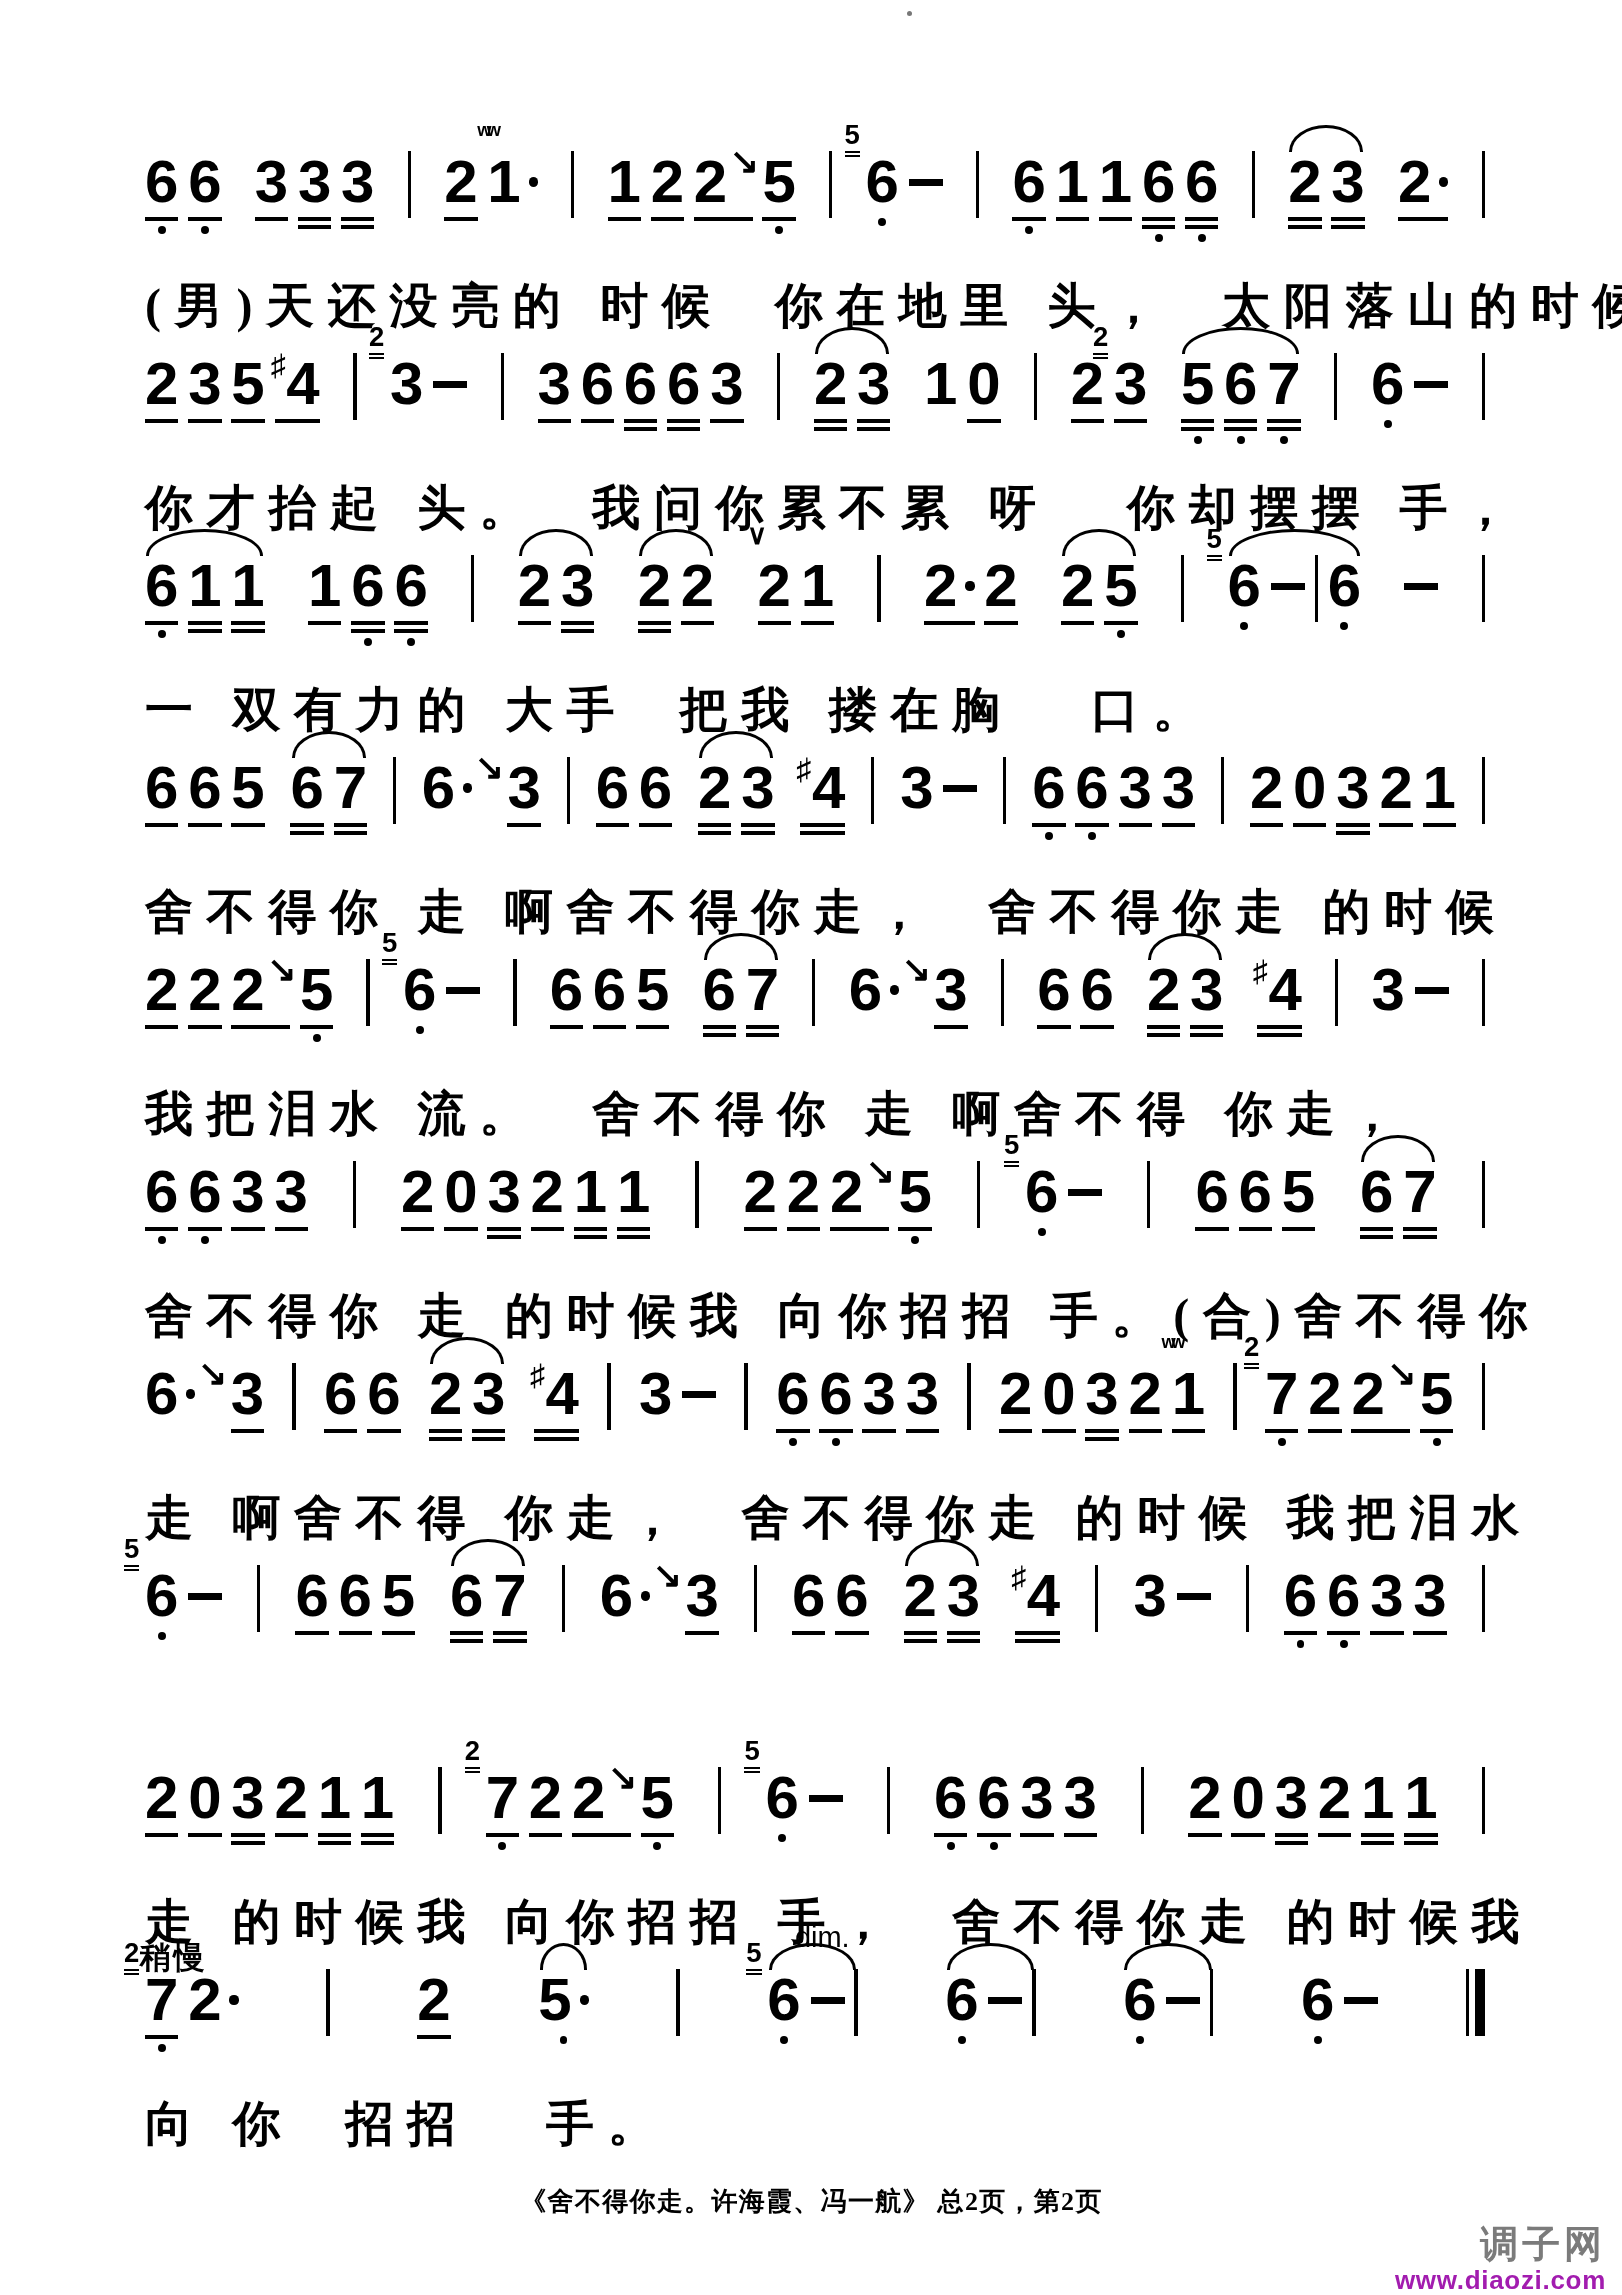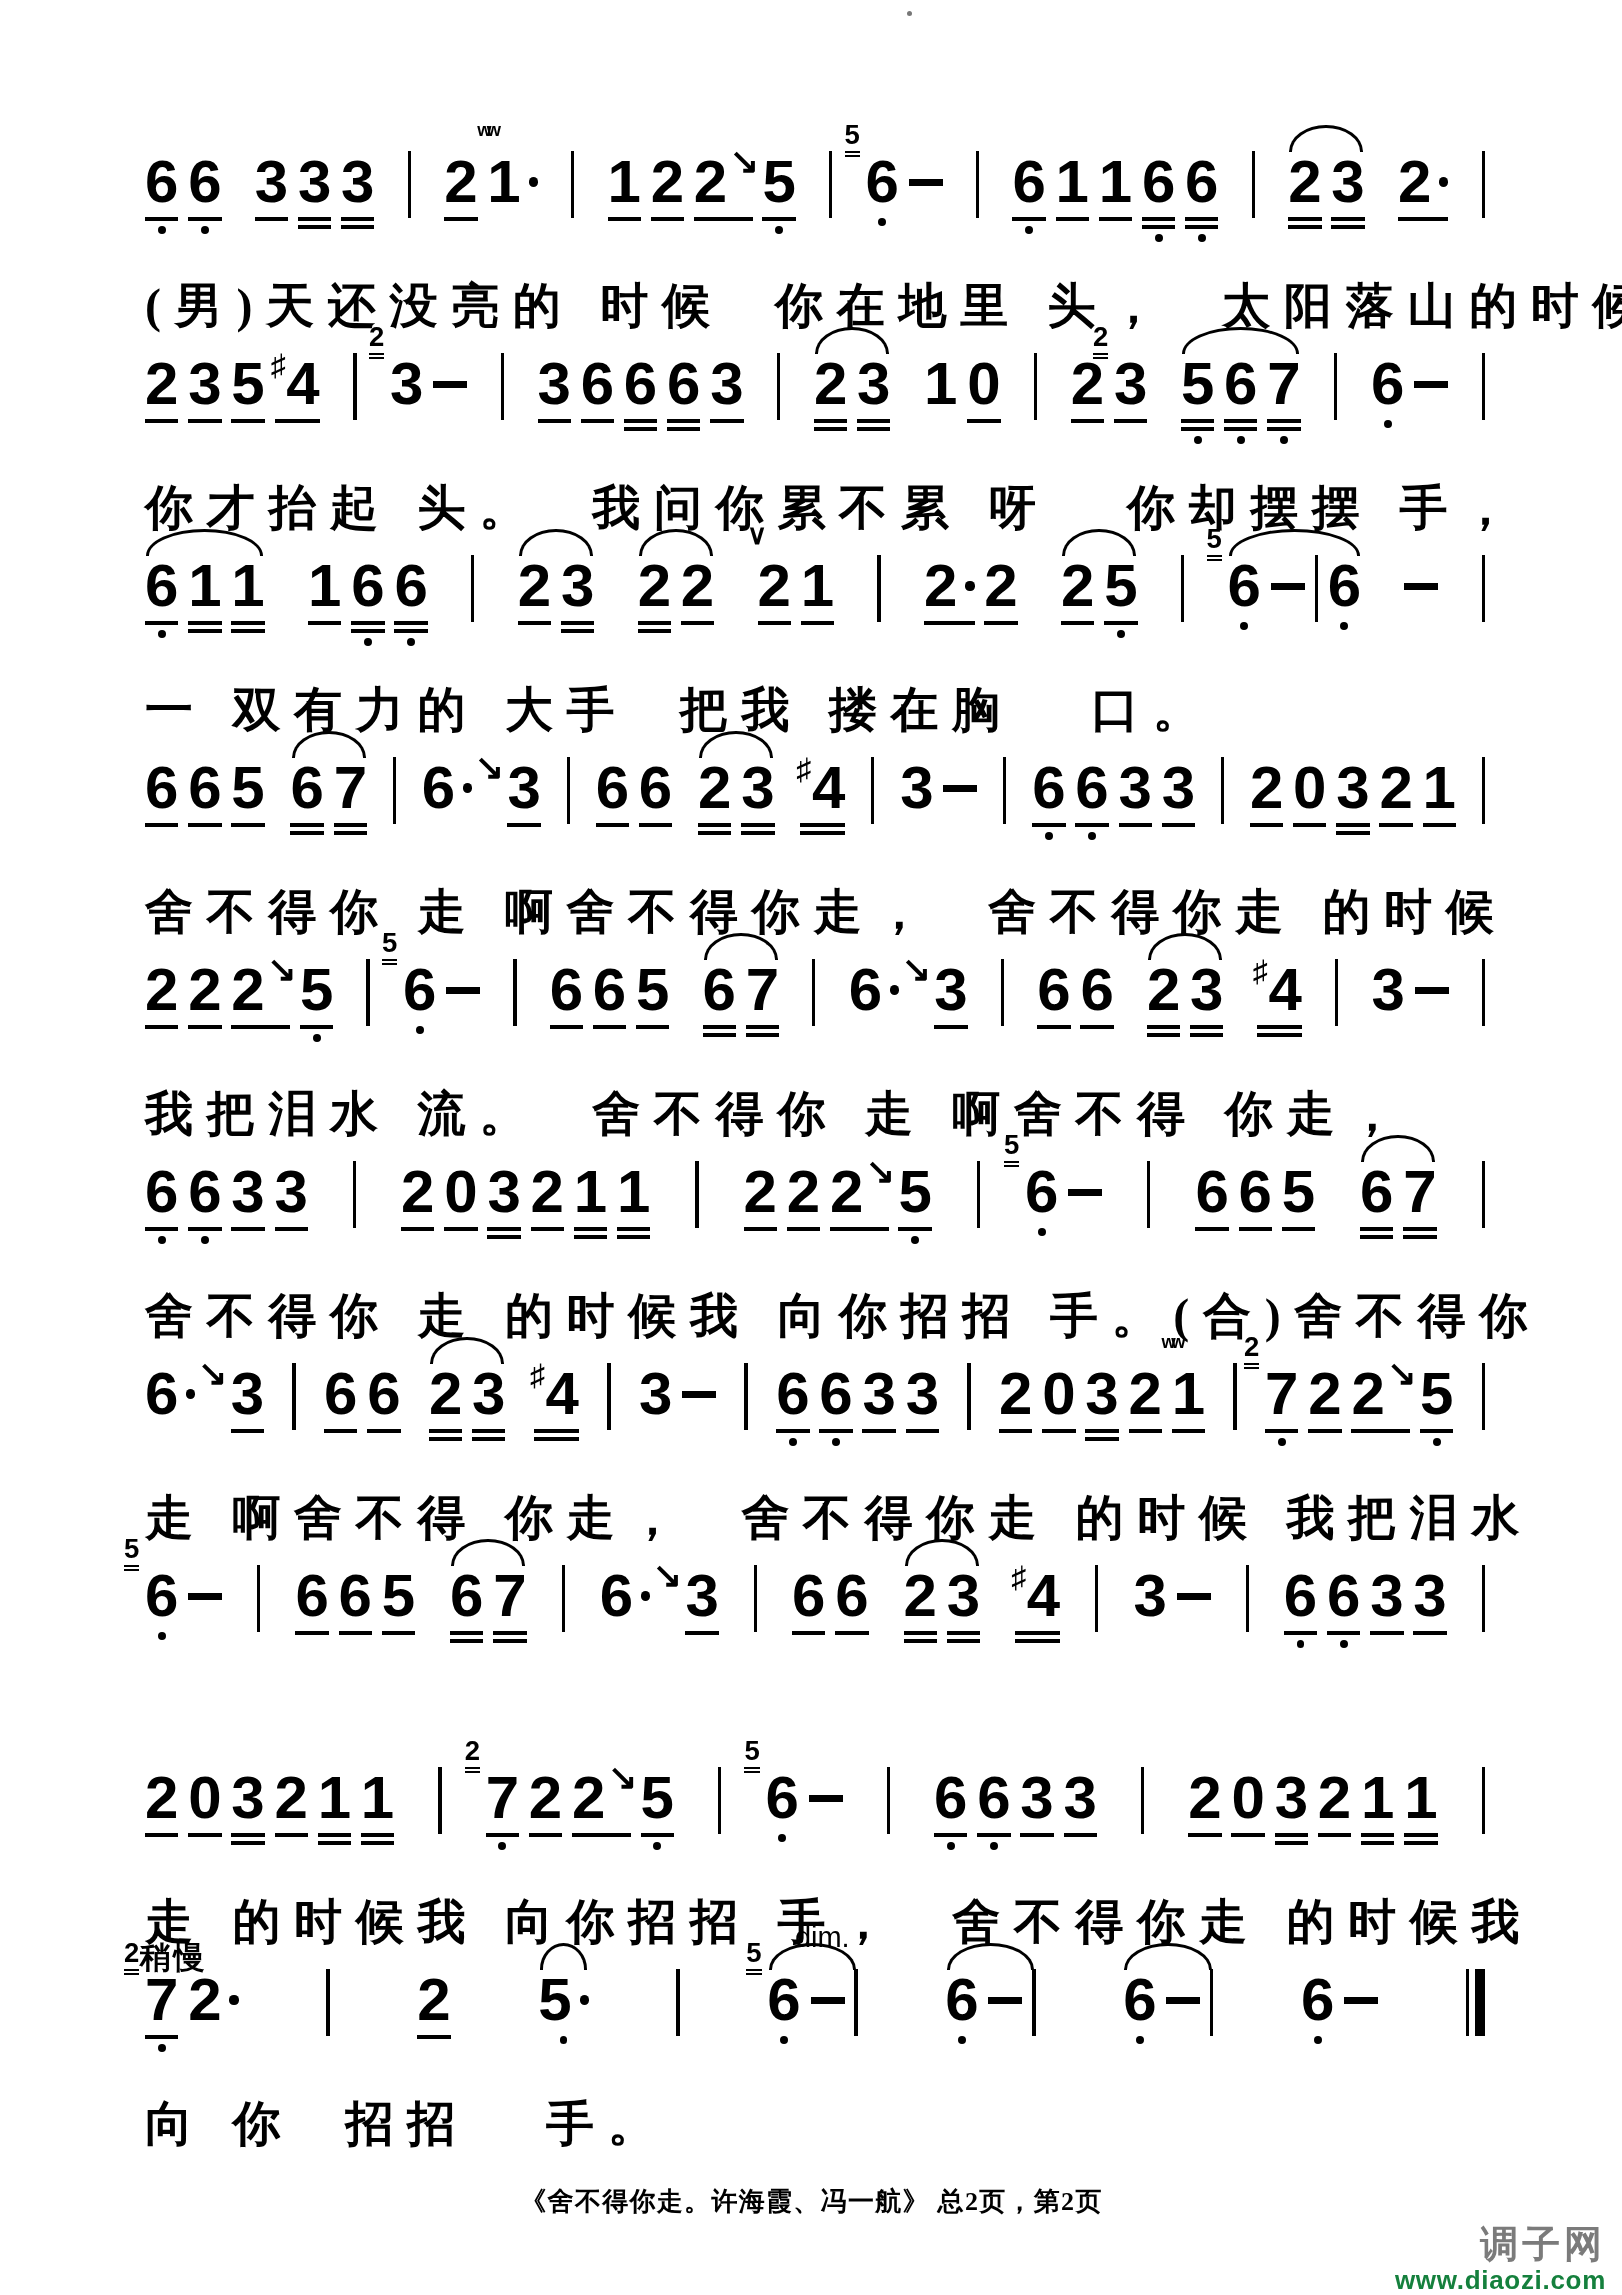--- a/index.html
+++ b/index.html
@@ -2066,16 +2066,16 @@
               <div class="thick"></div>
             </div>
           </div>
         </div>
         <div class="lyrics-row">向 你  招招   手。</div>
       </div>
     </div>
   <div class="footer">《舍不得你走。许海霞、冯一航》 总2页，第2页</div>
   <div class="watermark">
     <div class="wm-name" style="color: rgb(123, 123, 123);">调子网</div>
-    <div class="wm-url" style="color: #15803d;">www.diaozi.com</div>
+    <div class="wm-url" style="color: #a21caf;">www.diaozi.com</div>
   </div>
 </div>
 
 
 </body></html>

